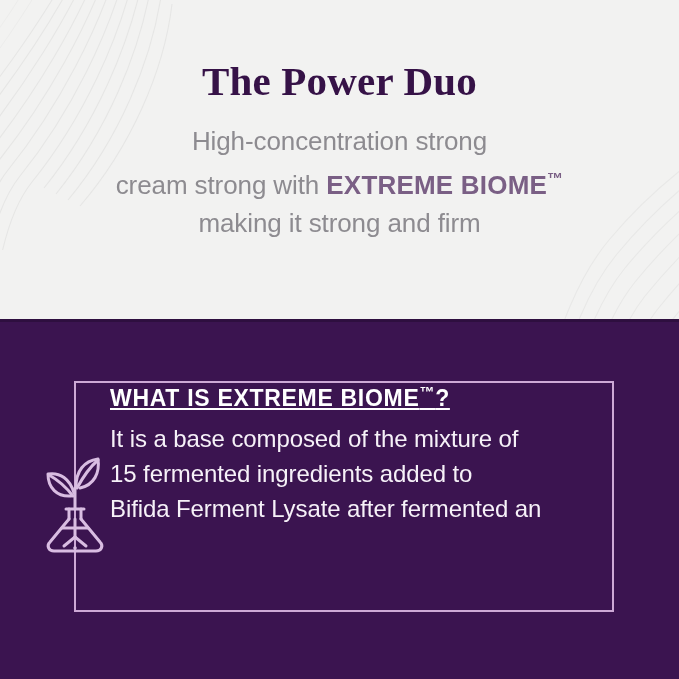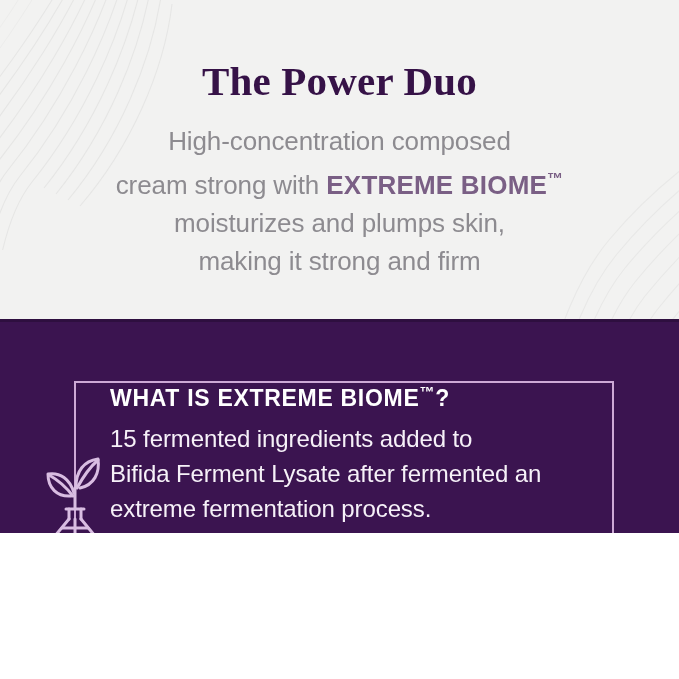--- a/index.html
+++ b/index.html
@@ -6,21 +6,21 @@
     margin: 0;
     padding: 0;
     background: #ffffff;
   }
   body {
     font-family: "Liberation Sans", sans-serif;
   }
   .canvas {
     position: relative;
     width: 679px;
-    height: 533px;
+    height: 679px;
     overflow: hidden;
     background: #0369a1;
   }
 
   
   .top-section {
     position: absolute;
     left: 0;
     top: 0;
     width: 679px;
@@ -133,20 +133,21 @@
   }
 
   .info-heading {
     font-family: "Liberation Sans", sans-serif;
     font-weight: 700;
     font-size: 23px;
     letter-spacing: 0.7px;
     color: #ffffff;
     line-height: 1.1;
     margin: 0 0 10px 0;
+    text-decoration: underline;
   }
   .info-heading .tm {
     font-size: 15px;
     vertical-align: super;
   }
 
   .info-body {
     font-family: "Liberation Sans", sans-serif;
     font-weight: 300;
     font-size: 24px;
@@ -195,23 +196,22 @@
         <path d="M268 96 C246 122 206 158 170 204 C152 228 140 262 134 288"></path>
         <path d="M270 116 C252 142 216 176 184 218"></path>
         <path d="M272 136 C258 162 228 192 198 230"></path>
         <path d="M274 158 C264 182 240 208 214 242"></path>
       </g>
     </svg>
 
     <div class="top-inner">
       <div class="page-title">The Power Duo</div>
       <div class="subtitle">
-        <div>High-concentration composed</div>
+        <div>High-concentration strong</div>
         <div><span>cream strong with </span><span class="brand">EXTREME BIOME</span><span class="brand tm">™</span></div>
-        <div>moisturizes and plumps skin,</div>
         <div>making it strong and firm</div>
       </div>
     </div>
   </div>
 
   <div class="bottom-section">
     <div class="info-box"></div>
 
     <div class="flask-icon-wrap">
       <svg viewBox="0 0 78 104" width="78" height="104" aria-hidden="true">
@@ -236,19 +236,19 @@
           <path d="M39 88 L50 97"></path>
           <path d="M26 79 L52 79"></path>
         </g>
         <circle cx="39" cy="99" r="1.8" fill="#d9bde2"></circle>
       </svg>
     </div>
 
     <div class="info-content" style="position:absolute;left:110px;top:65px;width:520px;">
       <div class="info-heading"><span>WHAT IS EXTREME BIOME</span><span class="tm">™</span><span>?</span></div>
       <div class="info-body">
+        <div>It is a base composed of the mixture of</div>
         <div>15 fermented ingredients added to</div>
         <div>Bifida Ferment Lysate after fermented an</div>
-        <div>extreme fermentation process.</div>
       </div>
     </div>
   </div>
 </div>
 
 </body></html>

